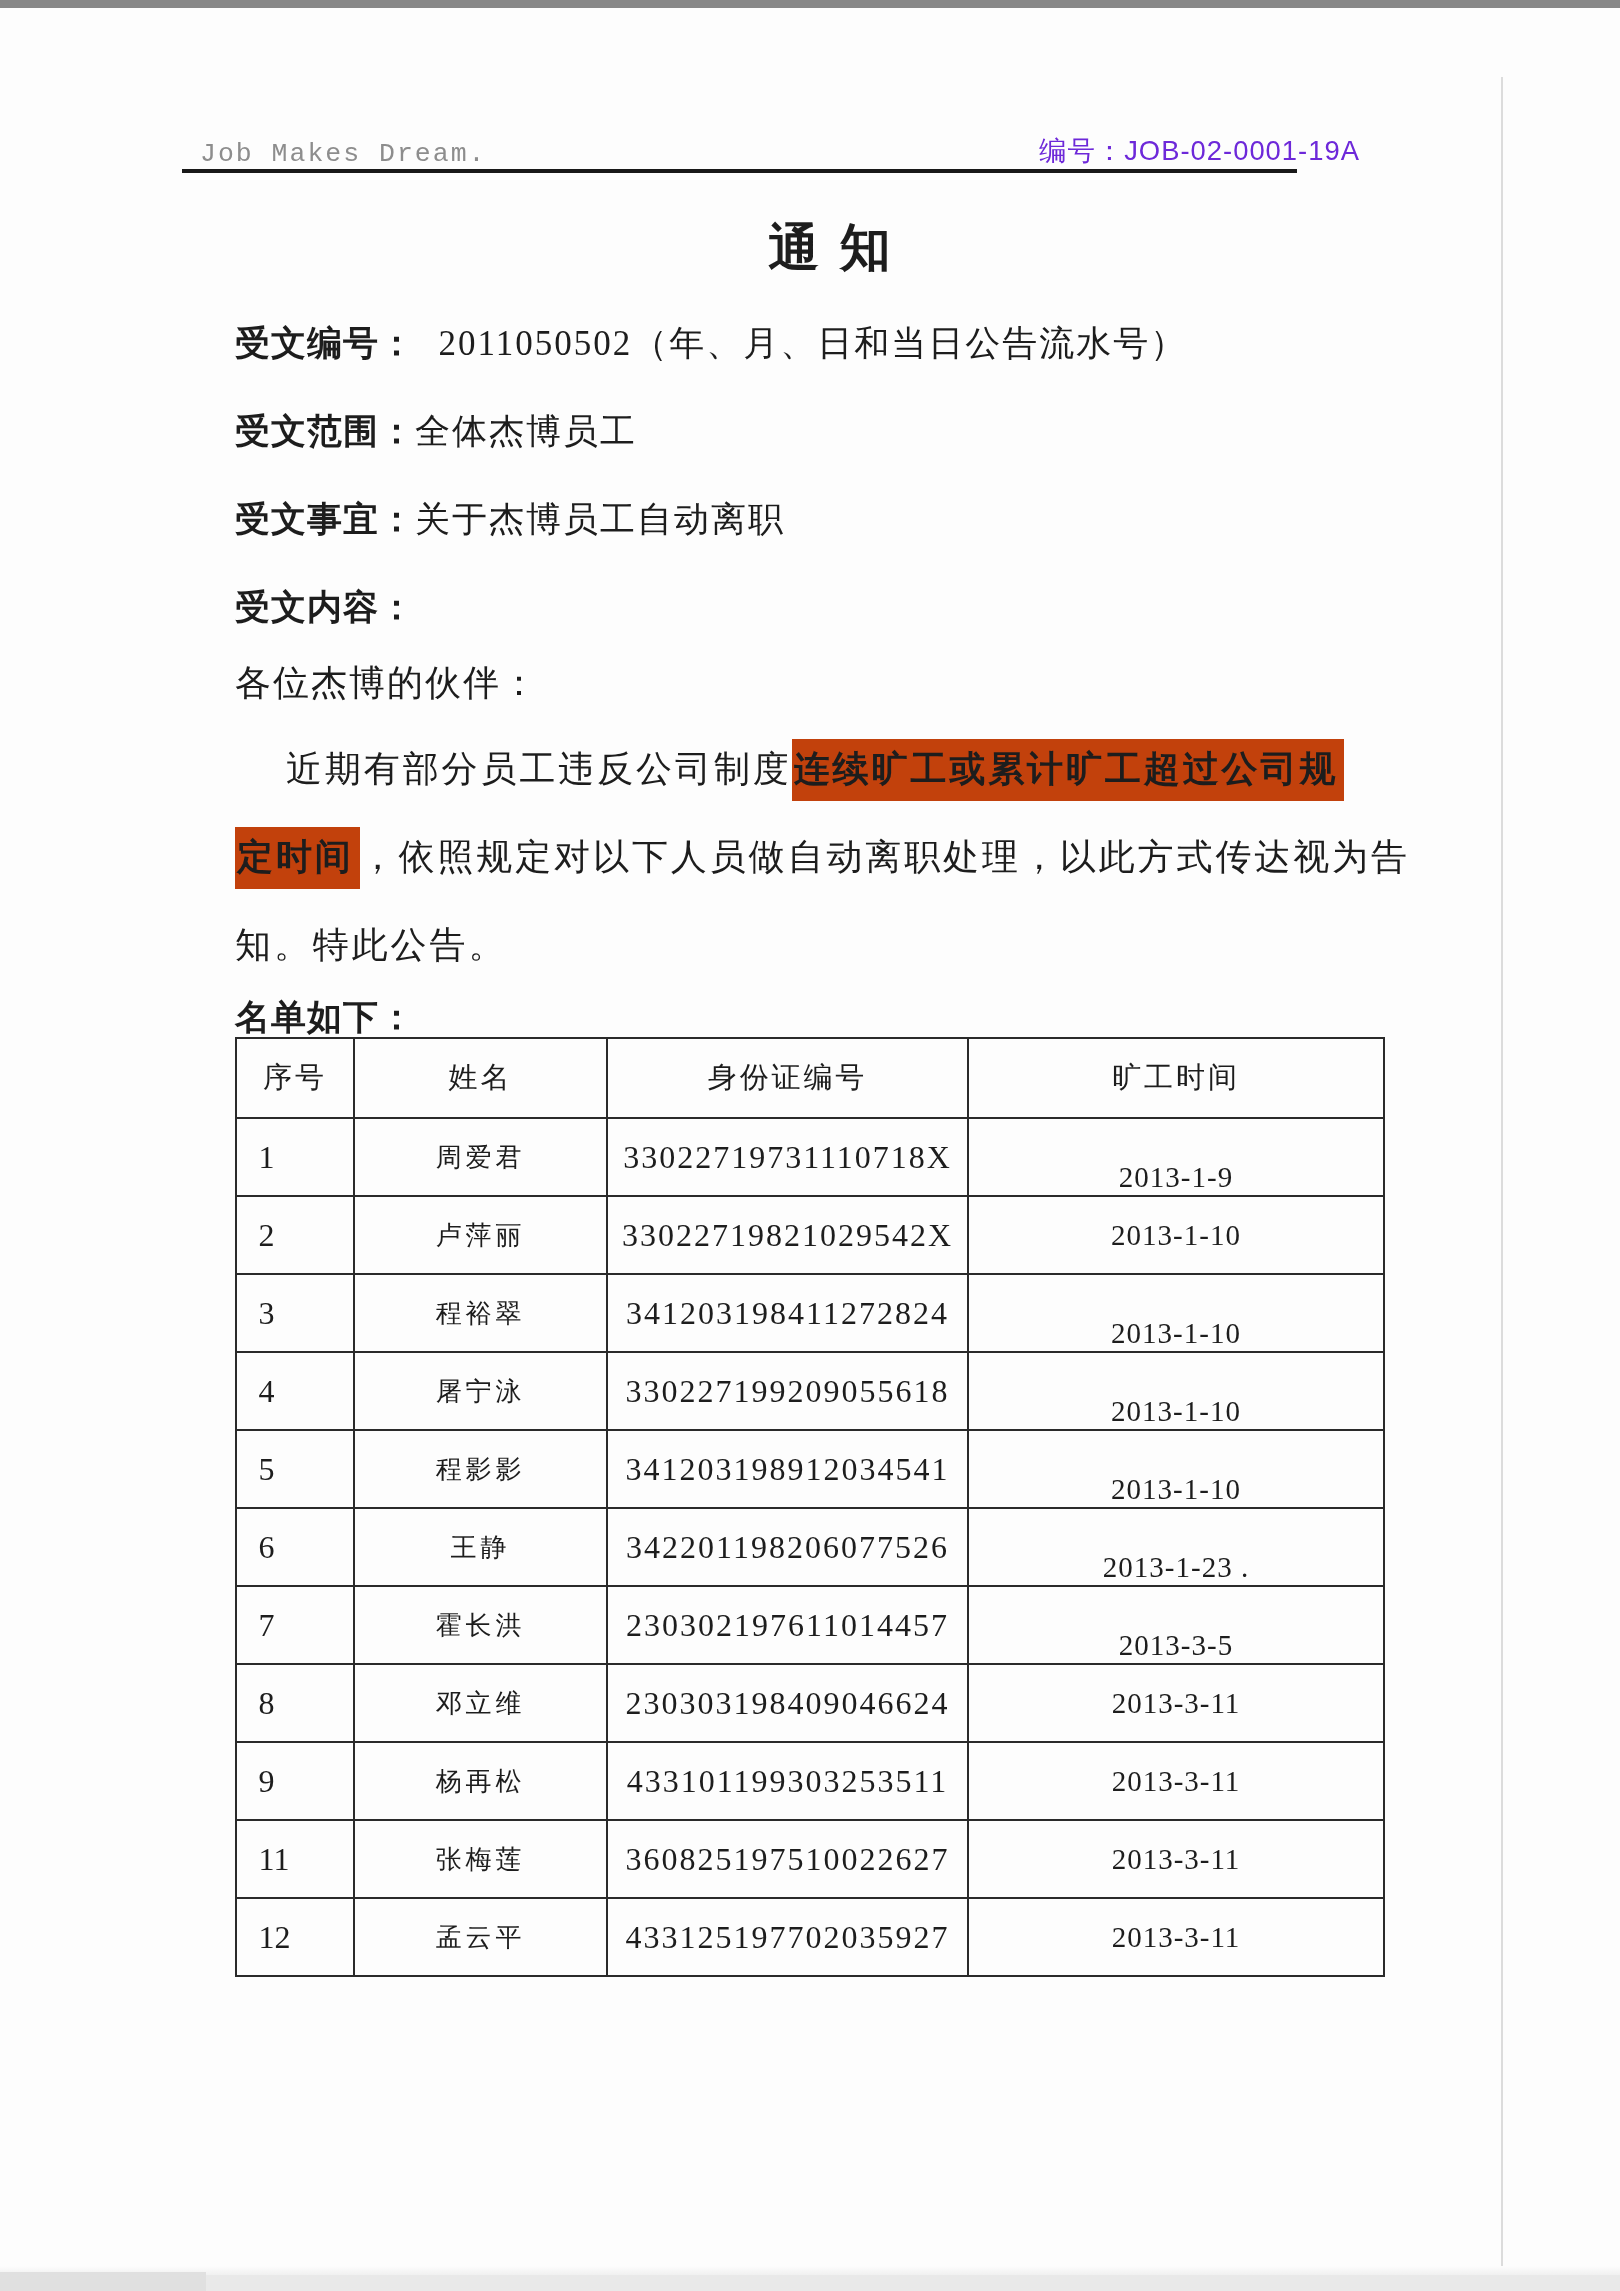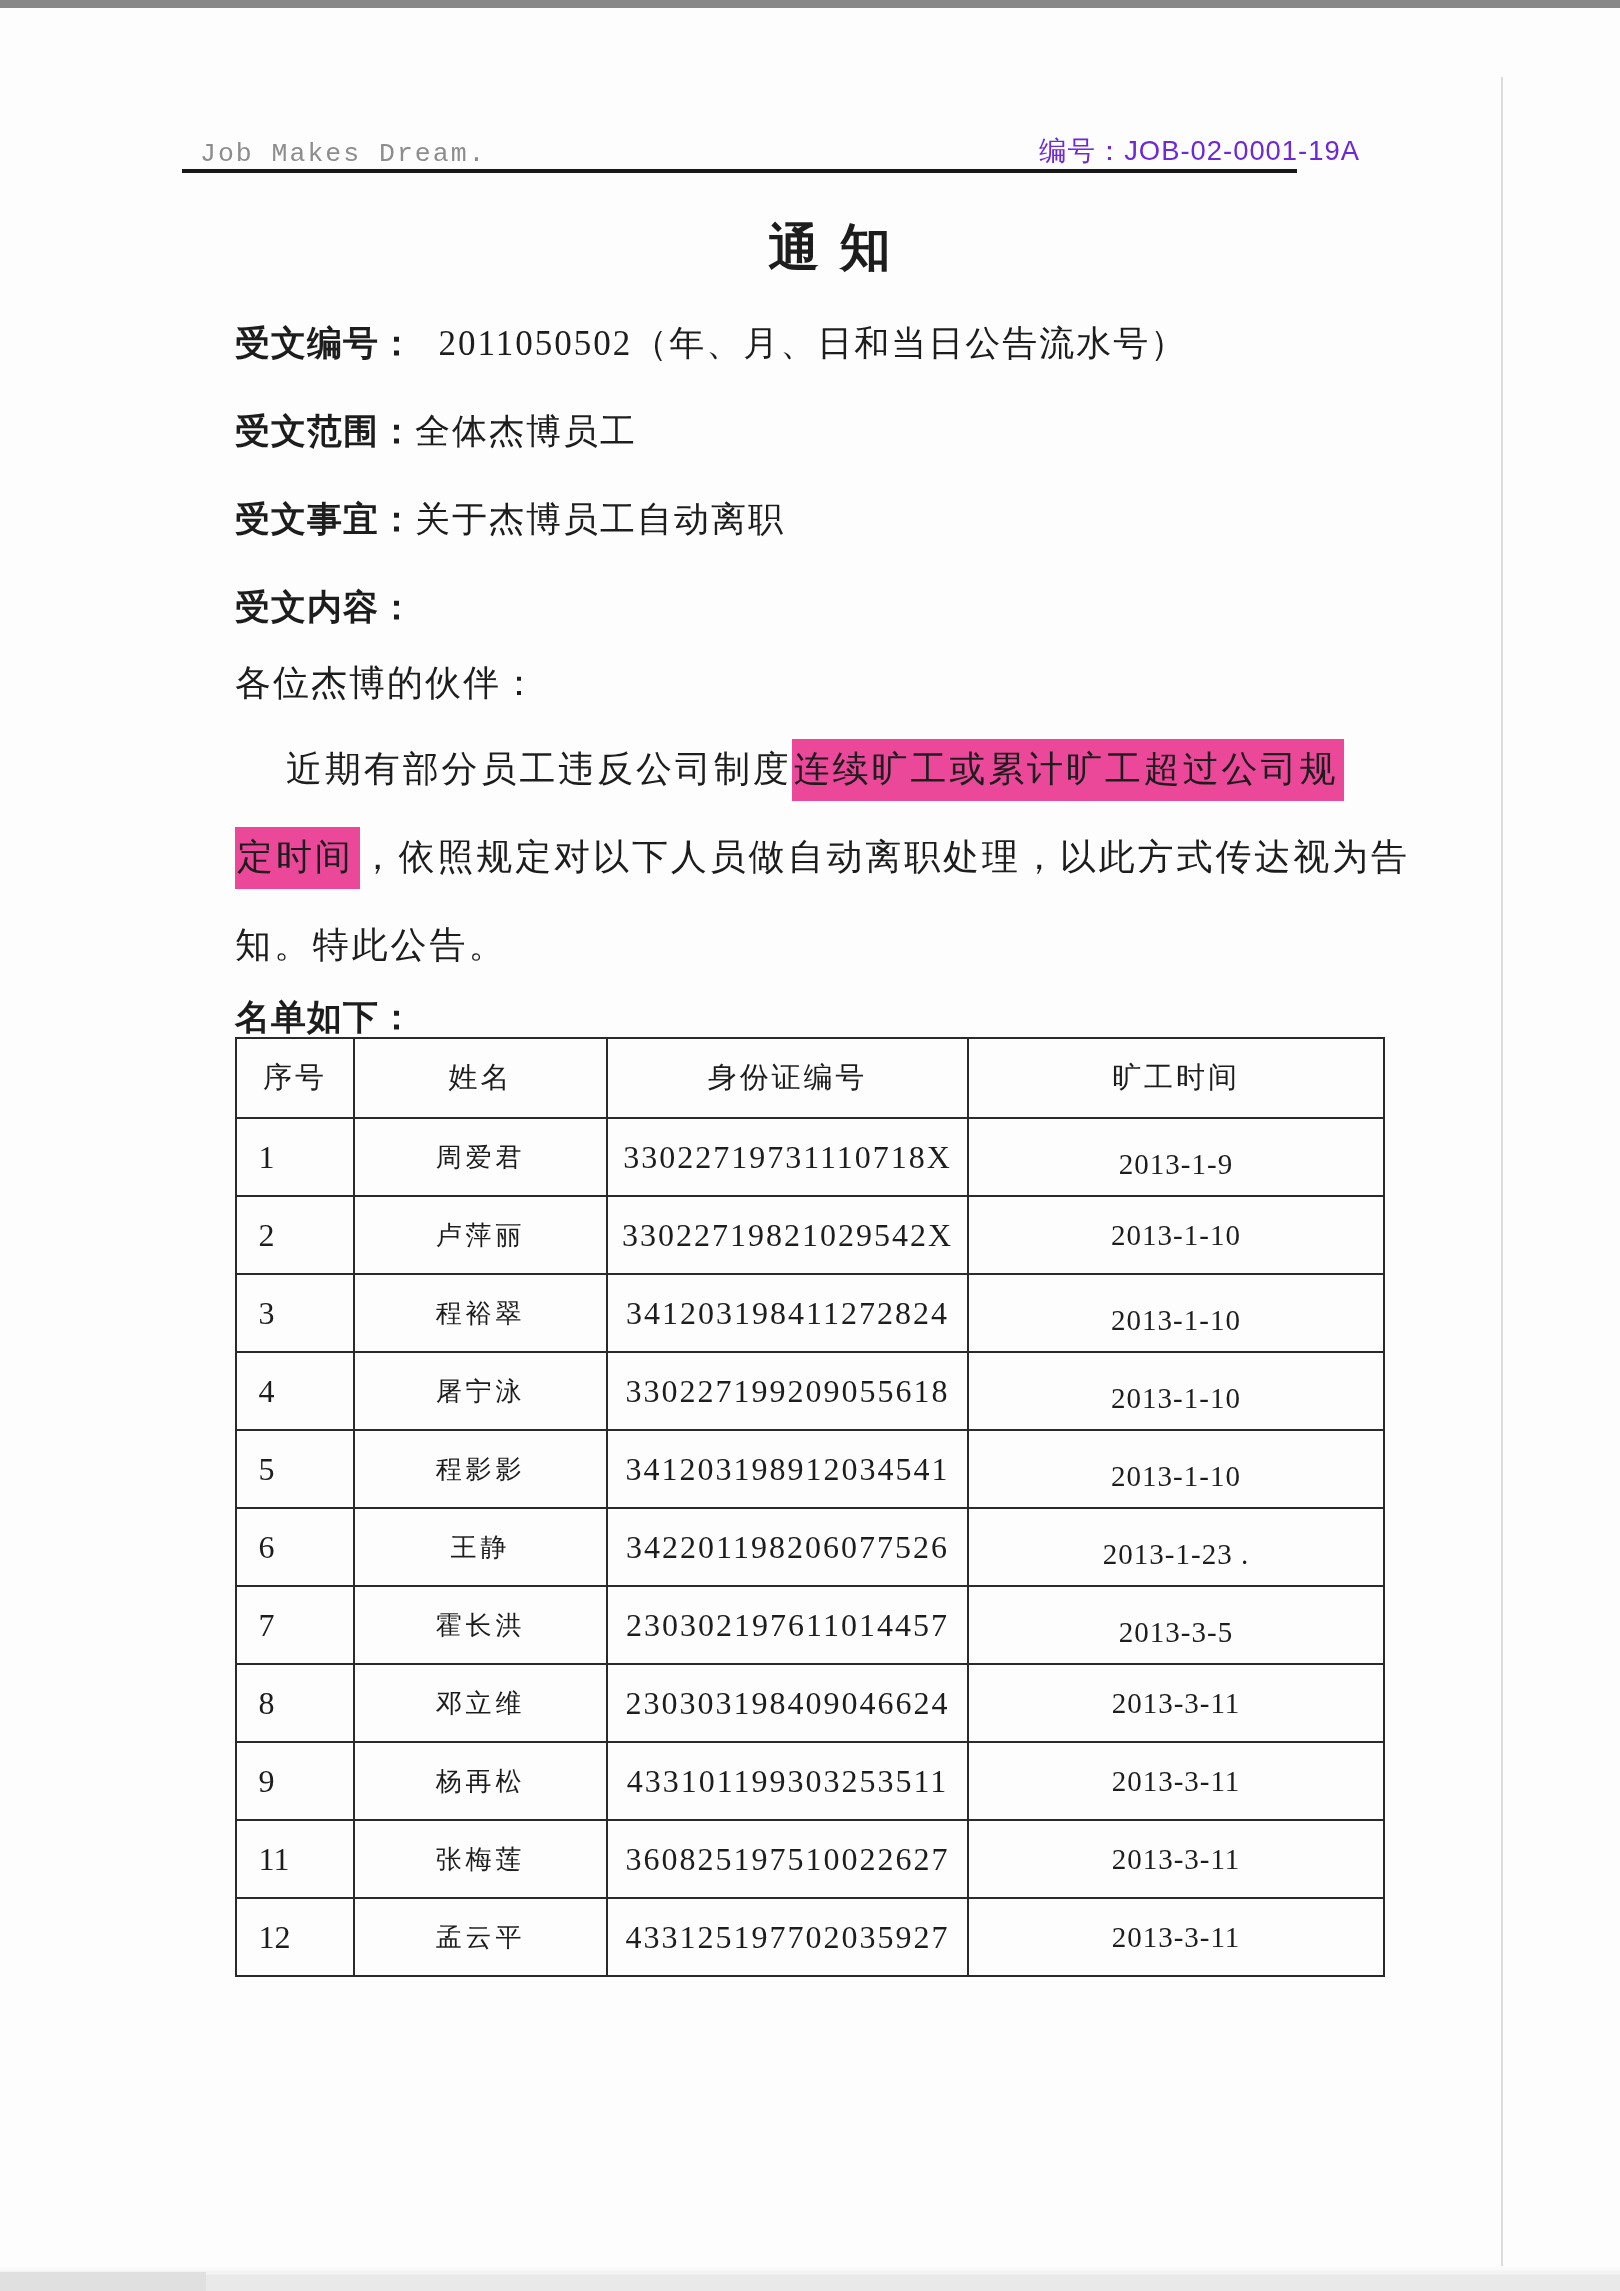--- a/index.html
+++ b/index.html
@@ -33,41 +33,41 @@
     font-weight:bold; letter-spacing:1px;
   }
   .mvalue{ letter-spacing:2px; }
   .gap{ margin-left:23.5px; }
   .salute{ position:absolute; left:235px; top:651px; font-size:36px; letter-spacing:2px; white-space:nowrap; }
   
   .para-line{ position:absolute; left:235px; width:1166px; font-size:36px; letter-spacing:2.9px; white-space:nowrap; }
   .p1{ top:737px; padding-left:51px; }
   .p2{ top:825px; }
   .p3{ top:913px; }
-  .hl{ background:#ec4899; padding:9.8px 5.9px 11.8px 2px; }
+  .hl{ background:#c2410c; padding:9.8px 5.9px 11.8px 2px;font-weight:bold; }
   .list-label{
     position:absolute; left:235px; top:986px; font-size:35px; font-weight:bold;
     font-family:"Liberation Sans","DejaVu Sans",sans-serif; letter-spacing:1px; white-space:nowrap;
   }
   
   table.roster{
     position:absolute; left:235px; top:1029px; width:1147px;
     border-collapse:collapse; table-layout:fixed;
     border:2.9px solid #161616;
   }
   .roster th,.roster td{ border:2px solid #2a2a2a; overflow:hidden; }
   .roster thead th{
     height:76px; font-size:29px; font-weight:normal; text-align:center; letter-spacing:2.9px;
   }
   .roster td{ height:74px; text-align:center; }
   .roster td.seq{ text-align:left; padding-left:21.6px; font-size:32px; }
   .roster td.name{ font-size:26px; letter-spacing:3.9px; }
   .roster td.id{ font-size:32px; letter-spacing:2px;font-family:Liberation Serif, serif; }
   .roster td.date{ font-size:29px; letter-spacing:1px; }
-  .roster td.low span{ position:relative; top:7px; display:inline-block; }
+  .roster td.low span{ position:relative; top:20px; display:inline-block; }
   
   .fold-line{ position:absolute; left:1501px; top:69px; width:2px; height:2192px; background:#dcdcdc; }
   .strip-edge{ position:absolute; left:0; top:2258px; width:1620px; height:9.8px;
                background:linear-gradient(#fdfdfd,#efefef); }
   .bottom-strip{ position:absolute; left:0; top:2267px; width:1620px; height:24.5px; background:#e9e9e9; }
   .bottom-strip-left{ position:absolute; left:0; top:2264px; width:206px; height:27.4px; background:#e0e0e0; }
 </style>
 </head>
 <body>
 

